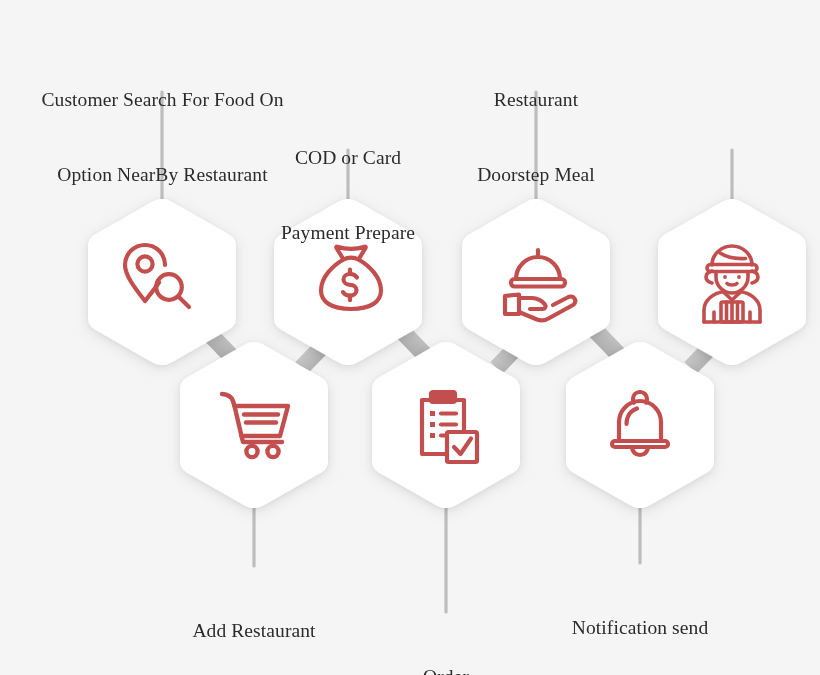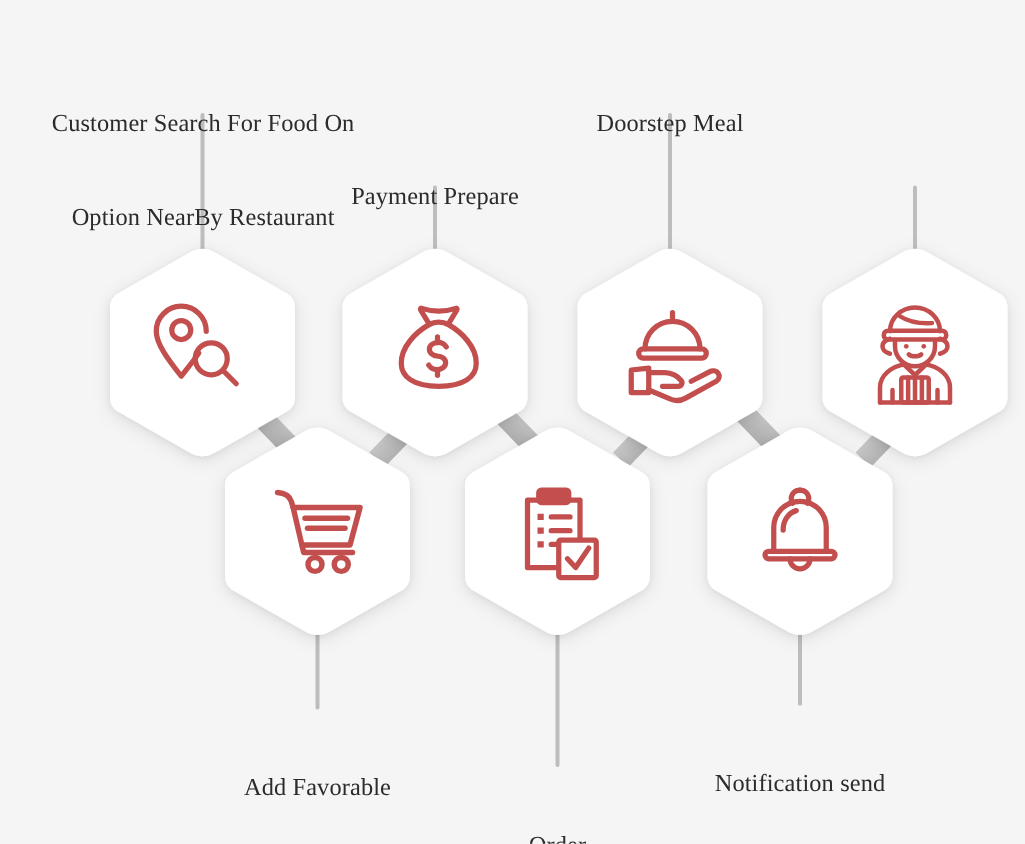--- a/index.html
+++ b/index.html
@@ -189,30 +189,32 @@
       <path d="M 19 56 C 19 60.4 22.6 64 27 64 C 31.4 64 35 60.4 35 56"></path>
     </g>
   </svg>
 
   <div class="label ta-center" style="left:8px; top:37px; width:277px;">
     <div>Customer Search For Food On</div>
     <div>Option NearBy Restaurant</div>
   </div>
 
   <div class="label ta-center" style="left:232px; top:95px; width:200px;">
+    <div>COD or Card</div>
     <div>Payment Prepare</div>
   </div>
 
   <div class="label ta-center" style="left:420px; top:37px; width:200px;">
+    <div>Restaurant</div>
     <div>Doorstep Meal</div>
   </div>
 
 
   <div class="label ta-center" style="left:138px; top:568px; width:200px;">
-    <div>Add Favorable</div>
+    <div>Add Restaurant</div>
     
   </div>
 
   <div class="label ta-center" style="left:330px; top:614px; width:200px;">
     <div>Order</div>
     
   </div>
 
   <div class="label ta-center" style="left:524px; top:565px; width:200px;">
     <div>Notification send</div>

